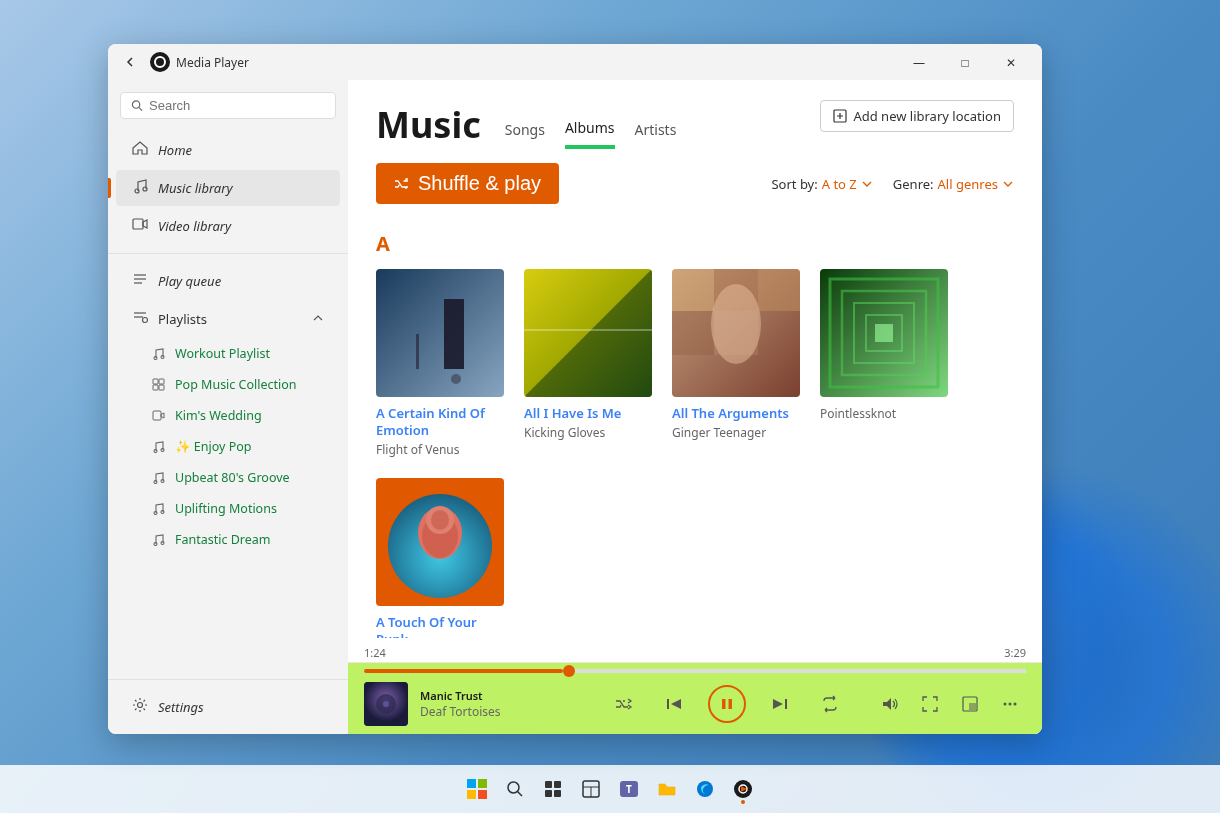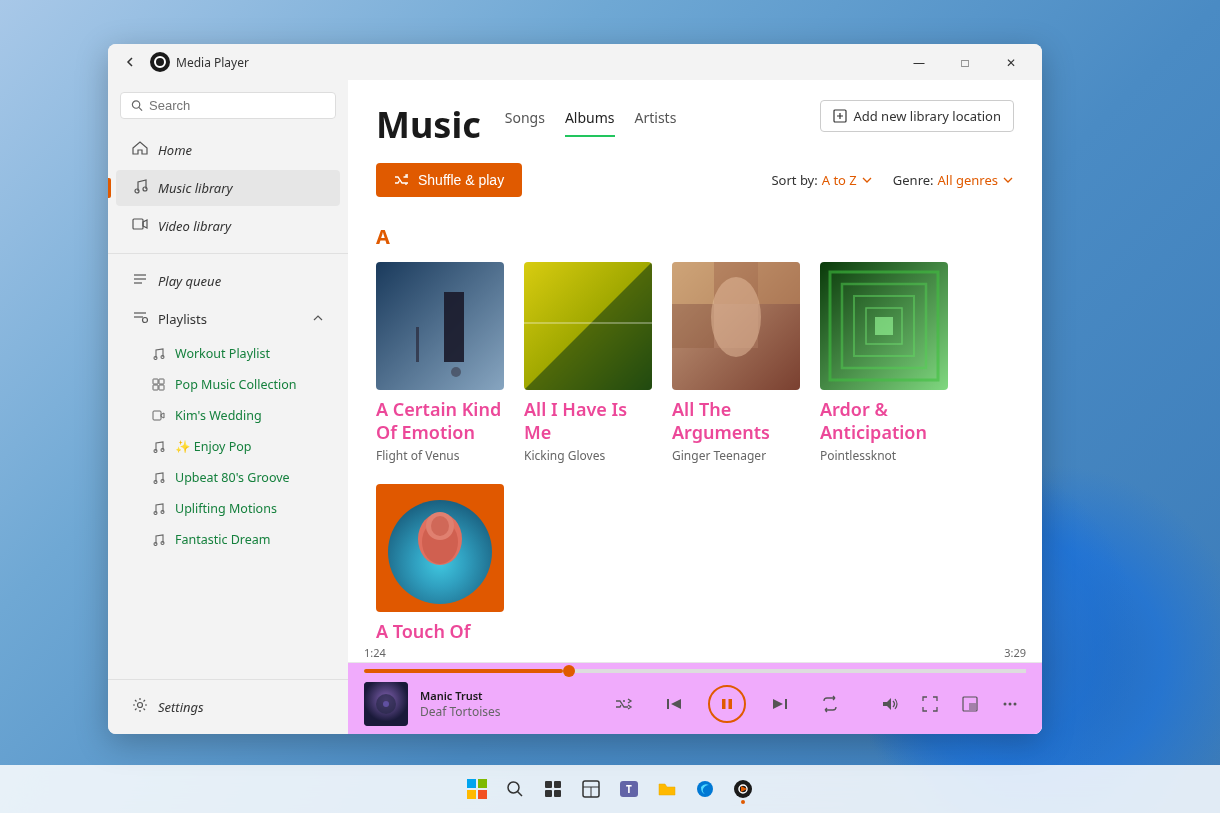--- a/index.html
+++ b/index.html
@@ -234,42 +234,42 @@
     
     .content-header {
       padding: 20px 28px 0;
       flex-shrink: 0;
     }
     .content-top-row {
       display: flex;
       align-items: flex-start;
       justify-content: space-between;
     }
-    .page-title-area { display: flex; align-items: flex-start; gap: 24px; }
+    .page-title-area { display: flex; align-items: flex-end; gap: 24px; }
     .page-title {
       font-size: 36px;
       font-weight: 700;
       color: #1a1a1a;
     }
     .tabs {
       display: flex;
       align-items: flex-end;
       gap: 20px;
       margin-top: 8px;
     }
     .tab {
       font-size: 14px;
       color: #555;
       cursor: pointer;
       padding-bottom: 8px;
       border-bottom: 2px solid transparent;
     }
     .tab.active {
       color: #222;
-      border-bottom: 2px solid #22c55e;
+      border-bottom: 4px solid #22c55e;
     }
     .add-library-btn {
       display: flex;
       align-items: center;
       gap: 6px;
       font-size: 13px;
       color: #333;
       cursor: pointer;
       border: 1px solid #ccc;
       border-radius: 4px;
@@ -284,21 +284,21 @@
     }
     .shuffle-btn {
       display: flex;
       align-items: center;
       gap: 8px;
       background: #e05a00;
       color: white;
       border: none;
       border-radius: 4px;
       padding: 9px 18px;
-      font-size: 14px;
+      font-size: 20px;
       font-weight: 500;
       cursor: pointer;
     }
     .sort-genre {
       display: flex;
       align-items: center;
       gap: 20px;
       font-size: 13px;
       color: #333;
     }
@@ -333,34 +333,34 @@
     }
     .album-art {
       width: 128px;
       height: 128px;
       border-radius: 4px;
       overflow: hidden;
       margin-bottom: 8px;
       flex-shrink: 0;
     }
     .album-title {
-      font-size: 18px;
+      font-size: 13px;
       font-weight: 600;
-      color: #ec4899;
+      color: #3b82f6;
       line-height: 1.3;
     }
     .album-artist {
       font-size: 12px;
       color: #666;
       margin-top: 2px;
     }
     
     .now-playing-bar {
       height: 72px;
-      background: #f0abfc;
+      background: #bef264;
       border-top: 1px solid #e8e8e8;
       display: flex;
       flex-direction: column;
       flex-shrink: 0;
       margin-top: 24px;
     }
     .progress-track {
       height: 4px;
       background: #ddd;
       position: relative;
@@ -796,21 +796,20 @@
                 </defs>
                 <rect width="128" height="128" fill="url(#g4)"></rect>
 
                 <rect x="10" y="10" width="108" height="108" fill="none" stroke="#40c040" stroke-width="3" opacity="0.6"></rect>
                 <rect x="22" y="22" width="84" height="84" fill="none" stroke="#50d050" stroke-width="2.5" opacity="0.5"></rect>
                 <rect x="34" y="34" width="60" height="60" fill="none" stroke="#60d860" stroke-width="2" opacity="0.5"></rect>
                 <rect x="46" y="46" width="36" height="36" fill="none" stroke="#70e070" stroke-width="1.5" opacity="0.6"></rect>
                 <rect x="55" y="55" width="18" height="18" fill="#90f090" opacity="0.7"></rect>
               </svg>
             </div>
-            <div class="album-title">Ardor &amp; Anticipation</div>
             <div class="album-artist">Pointlessknot</div>
           </div>
 
           <div class="album-card">
             <div class="album-art">
               <svg width="128" height="128" viewBox="0 0 128 128">
                 <defs>
                   <radialGradient id="g5" cx="50%" cy="60%" r="60%">
                     <stop offset="0%" stop-color="#40c8e0"></stop>
                     <stop offset="40%" stop-color="#30a0c0"></stop>

